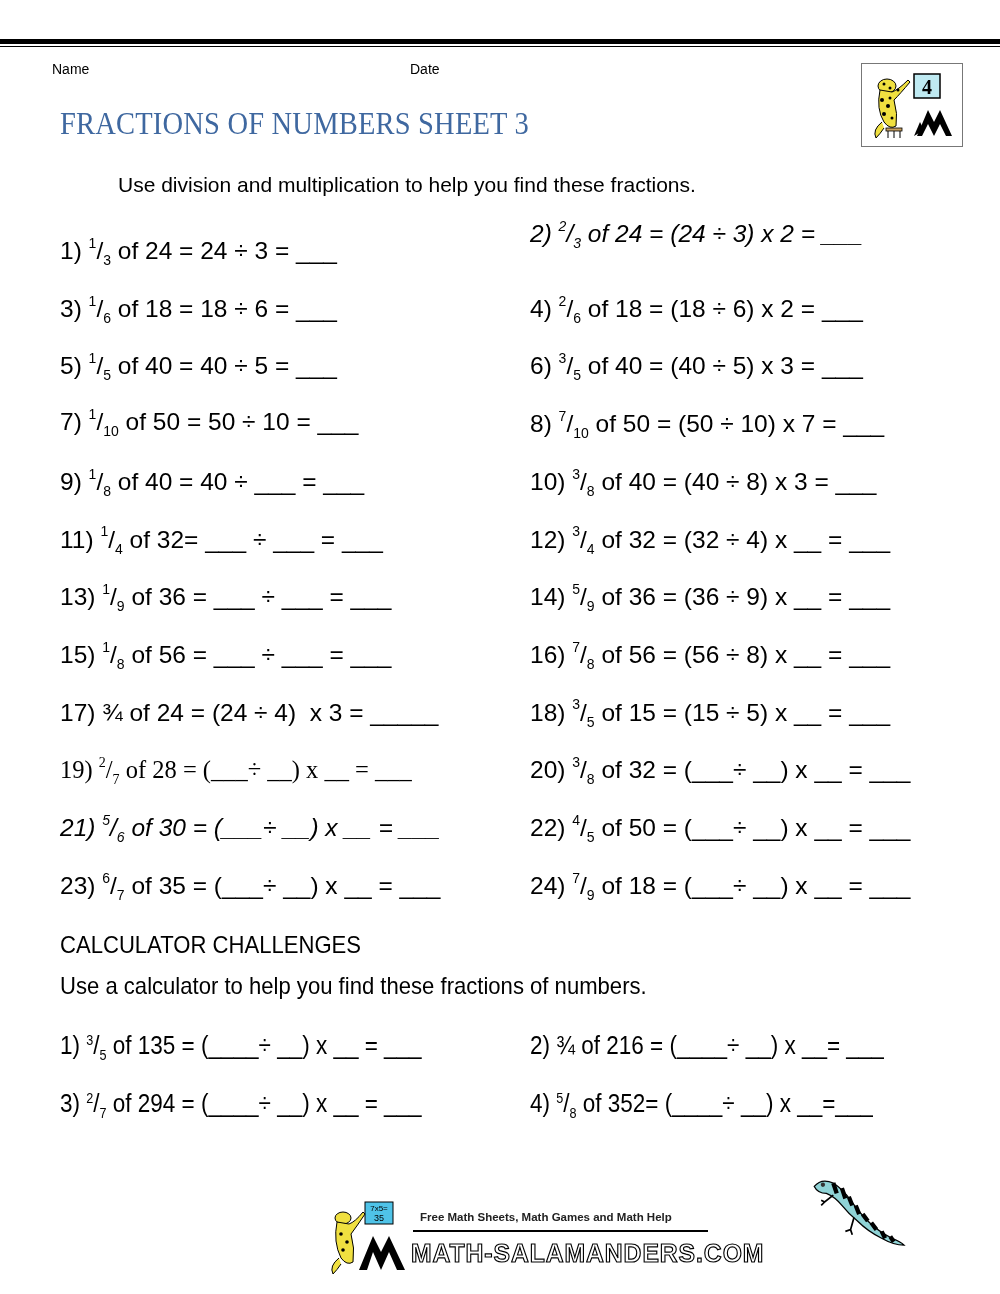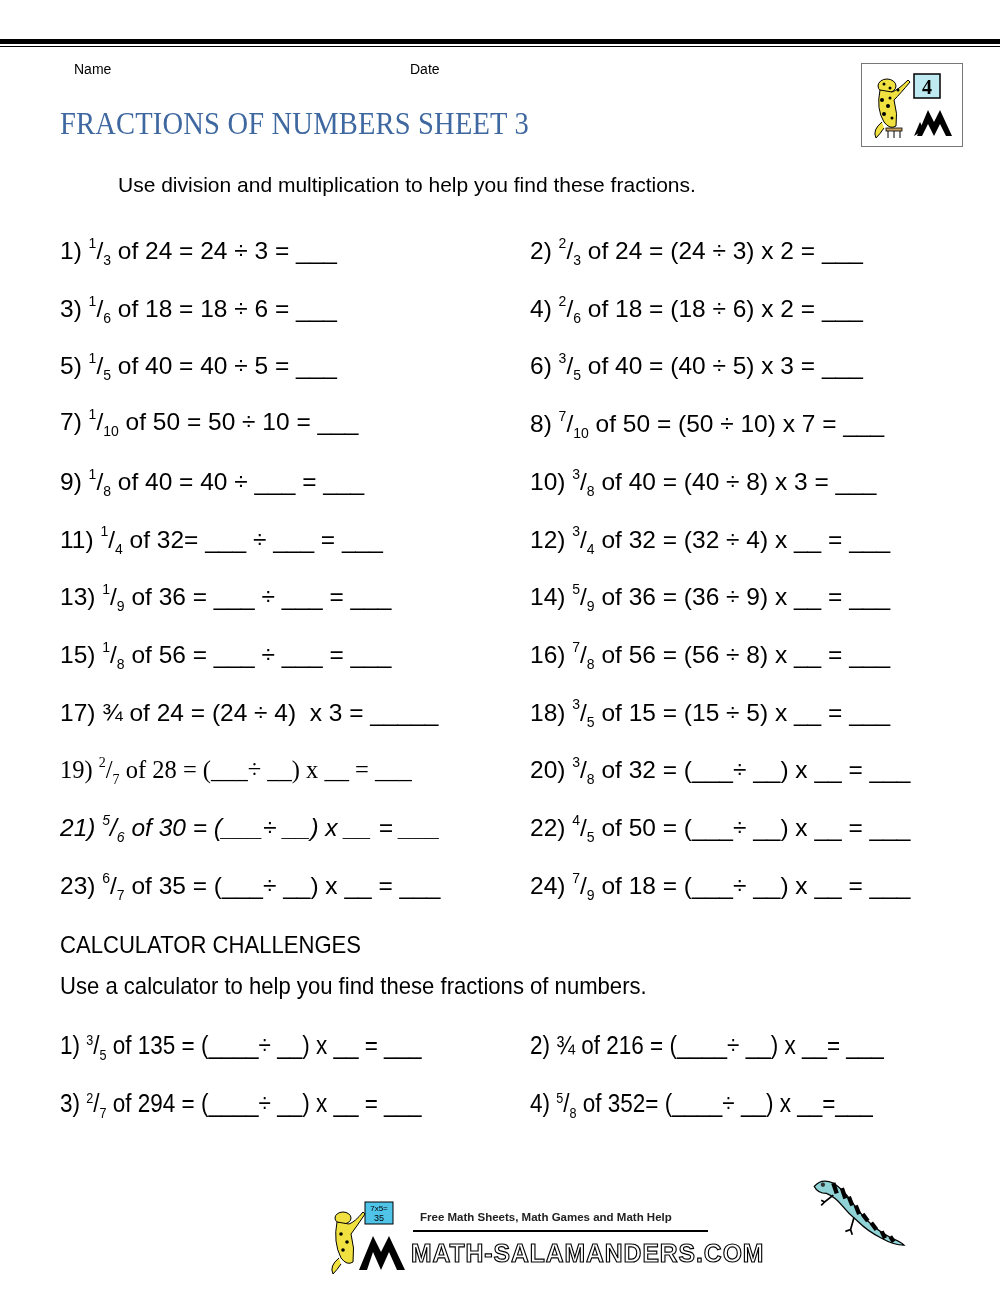--- a/index.html
+++ b/index.html
@@ -2,21 +2,21 @@
 <html><head>
 <meta charset="utf-8">
 <style>
   * { margin: 0; padding: 0; box-sizing: border-box; }
   html, body { width: 1000px; height: 1294px; background: #ffffff; overflow: hidden; }
   body { position: relative; font-family: "Liberation Sans", "DejaVu Sans", sans-serif; color: #000; }
 
   .top-rule-thick { position: absolute; left: 0; top: 39px; width: 1000px; height: 5px; background: #000; }
   .top-rule-thin { position: absolute; left: 0; top: 46px; width: 1000px; height: 1px; background: #000; }
 
-  .name-label { position: absolute; left: 74px; top: 61px; font-size: 14px; }
+  .name-label { position: absolute; left: 52px; top: 61px; font-size: 14px; }
   .date-label { position: absolute; left: 410px; top: 61px; font-size: 14px; }
 
   .title { position: absolute; left: 60px; top: 106px; font-family: "Liberation Serif", "DejaVu Serif", serif;
            font-size: 31px; color: #3f68a0; letter-spacing: 0.2px; transform: scaleX(0.92); transform-origin: left; }
 
   .logo-box { position: absolute; left: 861px; top: 63px; width: 102px; height: 84px; border: 1px solid #777; background: #fff; }
 
   .instructions { position: absolute; left: 118px; top: 173px; font-size: 21px; }
 
   .problem { position: absolute; font-size: 24.5px; white-space: pre; line-height: 30px; }
@@ -72,21 +72,21 @@
     <line x1="26" y1="67" x2="26" y2="74" stroke="#000"></line>
       <line x1="32" y1="67" x2="32" y2="74" stroke="#000"></line>
       <line x1="38" y1="67" x2="38" y2="74" stroke="#000"></line>
   </svg>
 </div>
 
 <div class="instructions">Use division and multiplication to help you find these fractions.</div>
 
 <div id="problems">
     <div class="problem left-col" style="top: 236px;"><span>1)</span> <sup>1</sup><span>/</span><sub>3</sub><span> of 24 = 24 ÷ 3 = ___</span></div>
-    <div class="problem right-col" style="top: 236px;"><span>2)</span> <sup>2</sup><span>/</span><sub>3</sub><span> of 24 = (24 ÷ 3) x 2 = ___</span></div>
+    <div class="problem right-col" style="top: 219px; font-style: italic;"><span>2)</span> <sup>2</sup><span>/</span><sub>3</sub><span> of 24 = (24 ÷ 3) x 2 = ___</span></div>
     <div class="problem left-col" style="top: 293.7px;"><span>3)</span> <sup>1</sup><span>/</span><sub>6</sub><span> of 18 = 18 ÷ 6 = ___</span></div>
     <div class="problem right-col" style="top: 293.7px;"><span>4)</span> <sup>2</sup><span>/</span><sub>6</sub><span> of 18 = (18 ÷ 6) x 2 = ___</span></div>
     <div class="problem left-col" style="top: 351.4px;"><span>5)</span> <sup>1</sup><span>/</span><sub>5</sub><span> of 40 = 40 ÷ 5 = ___</span></div>
     <div class="problem right-col" style="top: 351.4px;"><span>6)</span> <sup>3</sup><span>/</span><sub>5</sub><span> of 40 = (40 ÷ 5) x 3 = ___</span></div>
     <div class="problem left-col" style="top: 407px;"><span>7)</span> <sup>1</sup><span>/</span><sub>10</sub><span> of 50 = 50 ÷ 10 = ___</span></div>
     <div class="problem right-col" style="top: 409.1px;"><span>8)</span> <sup>7</sup><span>/</span><sub>10</sub><span> of 50 = (50 ÷ 10) x 7 = ___</span></div>
     <div class="problem left-col" style="top: 466.8px;"><span>9)</span> <sup>1</sup><span>/</span><sub>8</sub><span> of 40 = 40 ÷ ___ = ___</span></div>
     <div class="problem right-col" style="top: 466.8px;"><span>10)</span> <sup>3</sup><span>/</span><sub>8</sub><span> of 40 = (40 ÷ 8) x 3 = ___</span></div>
     <div class="problem left-col" style="top: 524.5px;"><span>11)</span> <sup>1</sup><span>/</span><sub>4</sub><span> of 32= ___ ÷ ___ = ___</span></div>
     <div class="problem right-col" style="top: 524.5px;"><span>12)</span> <sup>3</sup><span>/</span><sub>4</sub><span> of 32 = (32 ÷ 4) x __ = ___</span></div>

